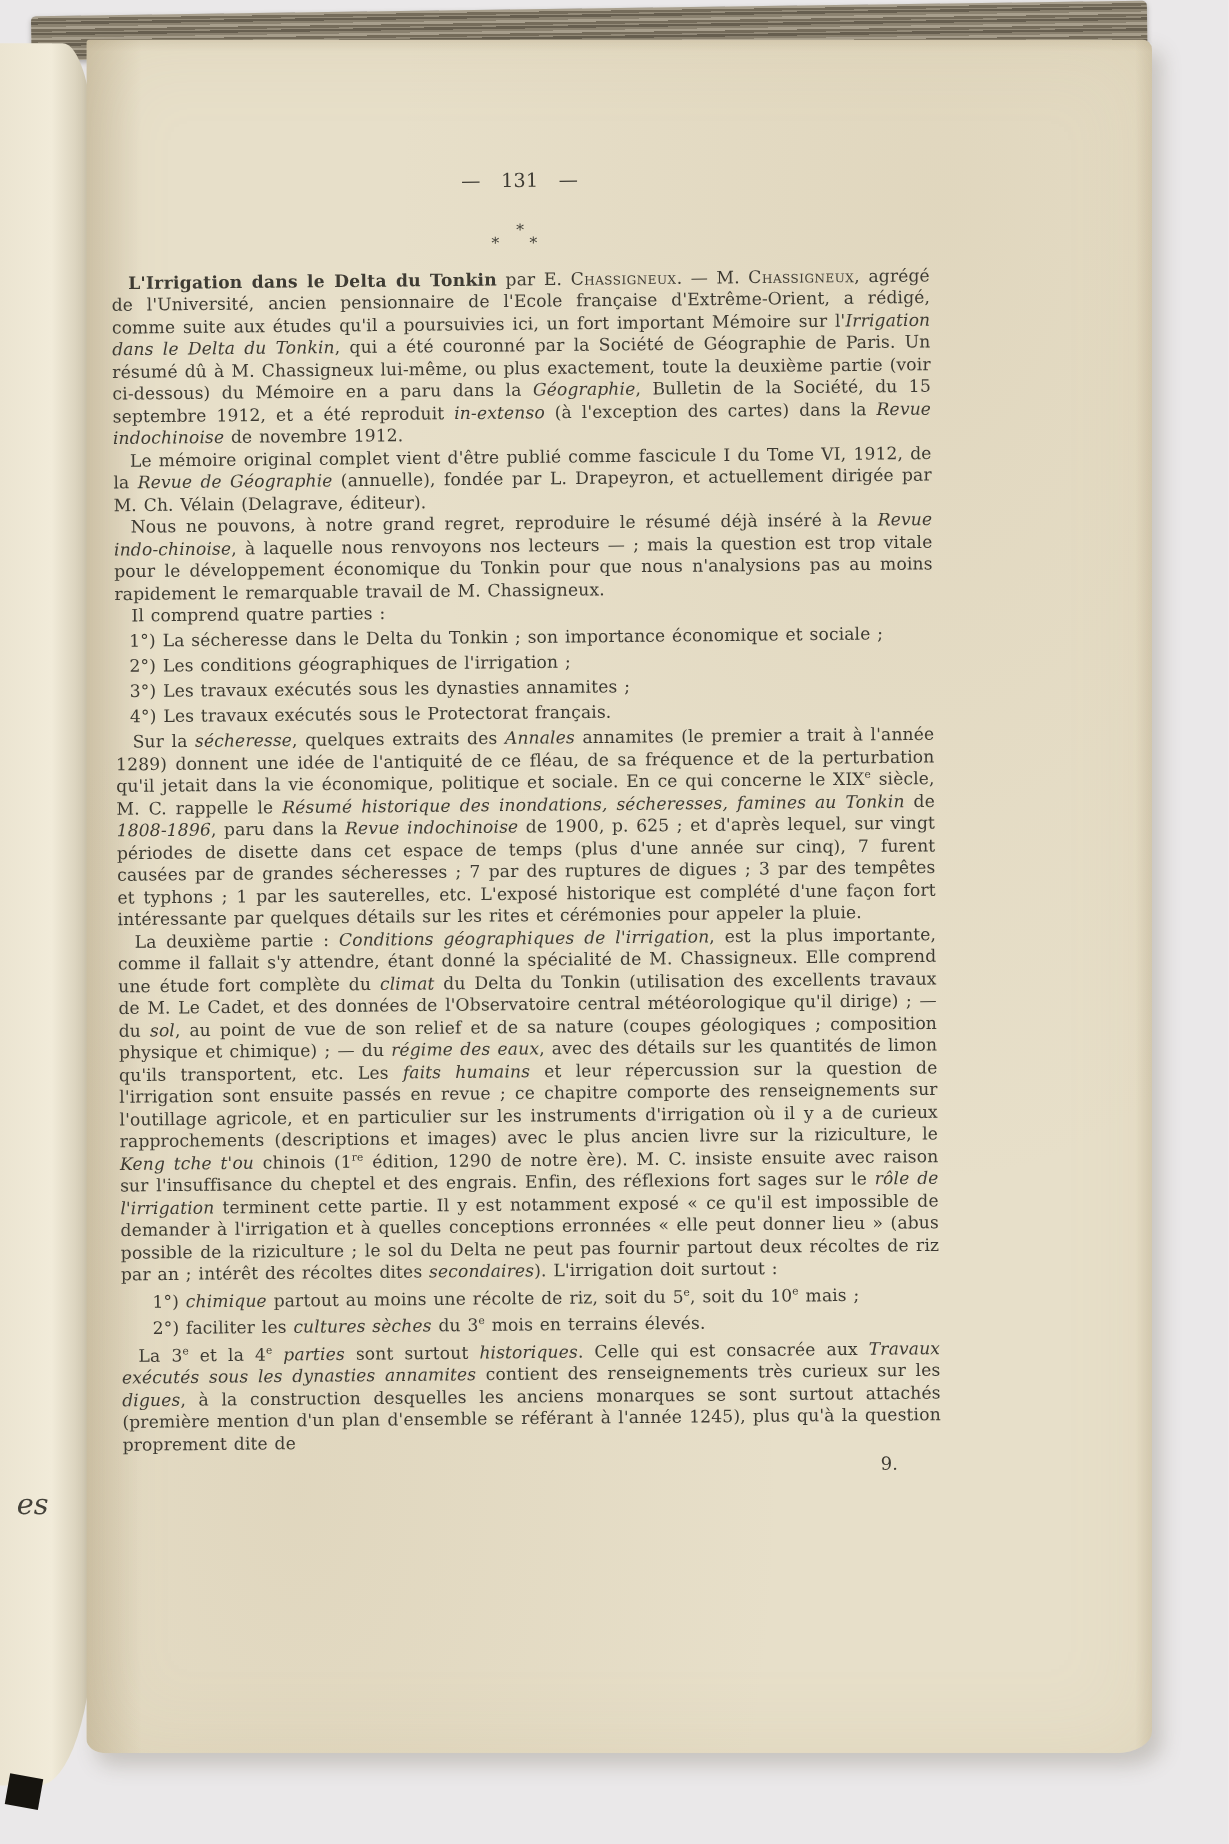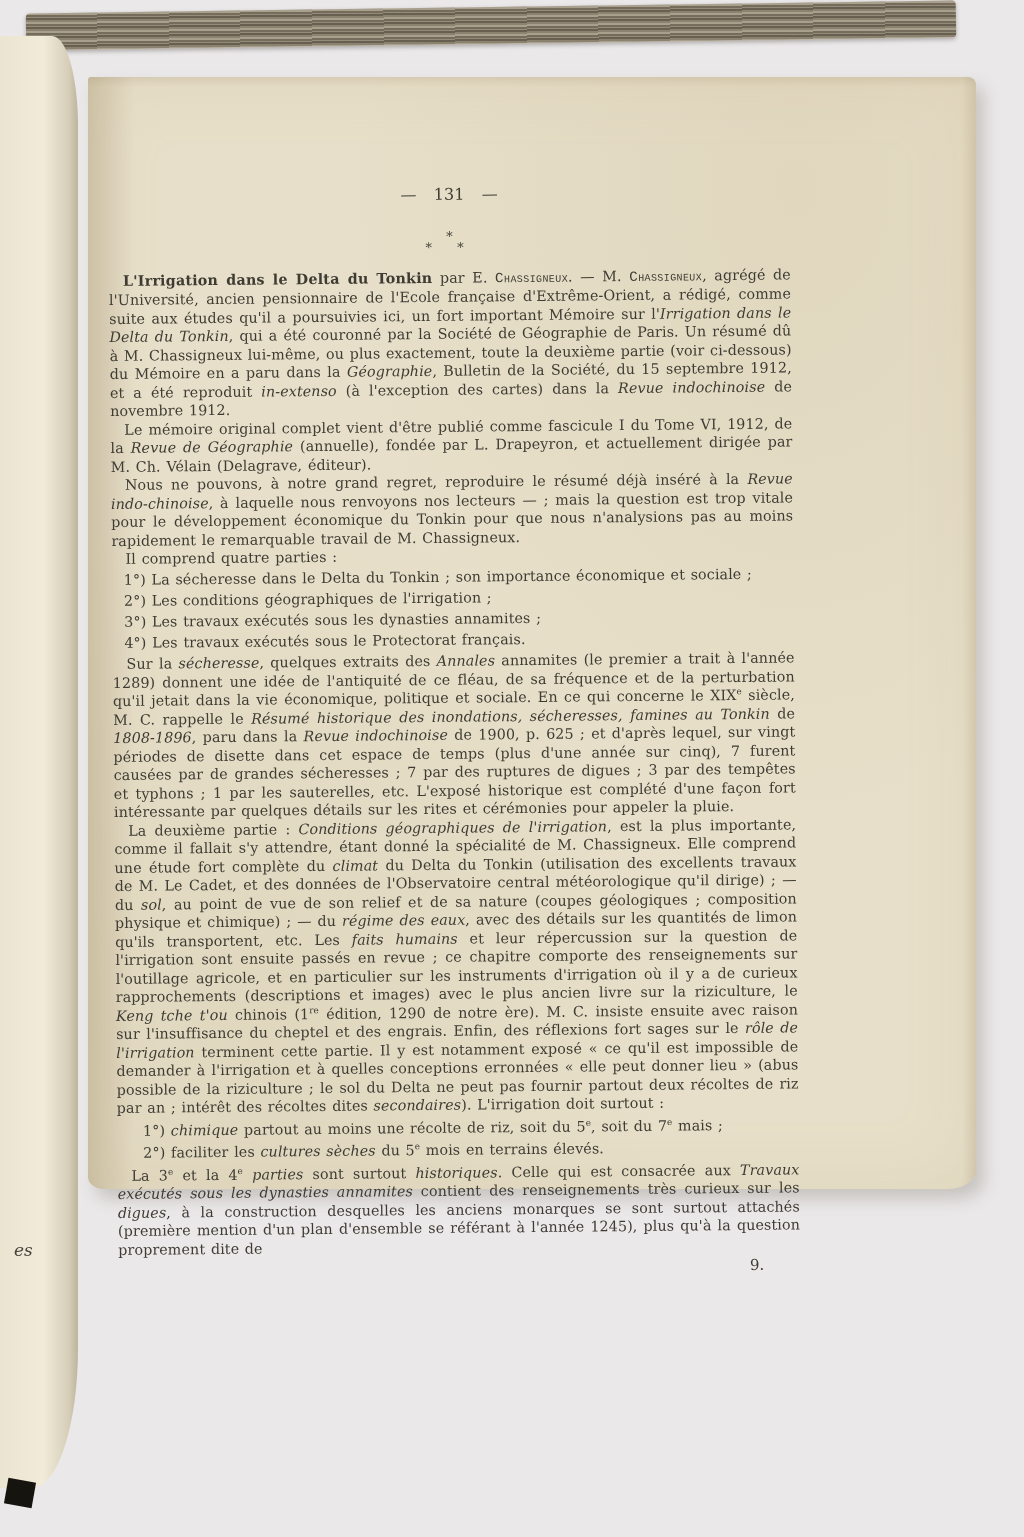--- a/index.html
+++ b/index.html
@@ -16,56 +16,55 @@
     box-shadow:0 2px 4px rgba(60,55,45,.35);
   }
   
   .prev-sliver{
     position:absolute;left:0;top:36px;width:78px;height:1452px;
     background:linear-gradient(to right,#ebe4d1 0%,#f1ebd9 55%,#d6ceb8 88%,#bdb49d 100%);
     border-top-right-radius:26px 90px;border-bottom-right-radius:46px 140px;
   }
   .prev-frag{
     position:absolute;left:14px;top:1204px;font-style:italic;
-    font-size:17px;color:#44423a;
+    font-size:24px;color:#44423a;
   }
   
   .cover-wedge{
     position:absolute;left:6px;top:1480px;width:28px;height:26px;
     background:#16140f;transform:rotate(10deg);
   }
   
   .page{
-    position:absolute;left:88px;top:33px;width:888px;height:1112px;
+    position:absolute;left:72px;top:33px;width:888px;height:1428px;
     background-color:#e7dfc9;
     background-image:
       radial-gradient(ellipse at 80% 10%, rgba(185,165,125,.14), transparent 45%),
       radial-gradient(ellipse at 20% 85%, rgba(175,155,115,.12), transparent 40%),
       linear-gradient(to right, rgba(150,130,95,.30), rgba(150,130,95,0) 46px),
       linear-gradient(to left, rgba(130,110,80,.18), rgba(130,110,80,0) 14px),
       linear-gradient(to bottom, rgba(130,110,80,.14), rgba(130,110,80,0) 10px);
     border-radius:3px 8px 30px 16px / 3px 8px 18px 12px;
     box-shadow:8px 10px 16px rgba(100,90,70,.25), inset 0 0 70px rgba(190,170,130,.18);
-    margin-top:44px;
   }
   .text-block{
     position:absolute;left:20px;top:112px;width:682px;
     transform:rotate(-0.55deg);transform-origin:top left;
     color:#3e3b33;font-size:14.3px;line-height:18.5px;
     text-align:justify;word-spacing:1px;letter-spacing:.1px;
   }
   .folio{text-align:center;font-size:16px;word-spacing:12px;margin-bottom:26px;text-indent:0;}
   .asterisks{text-align:center;line-height:11px;font-size:13px;margin-bottom:16px;color:#46443c;}
   .text-block p{margin:0;text-indent:14px;}
   .text-block p.list1{text-align:left;text-indent:12px;margin:2.5px 0;}
   .text-block p.list2{text-align:left;text-indent:26px;margin:4px 0;}
   .sig{text-align:right;padding-right:36px;margin-top:3px;font-size:15px;}
   .seg-i{font-style:italic;}
   .seg-b{font-weight:bold;letter-spacing:.2px;}
-  .seg-sc{font-variant:small-caps;letter-spacing:.4px;font-family:Liberation Mono, monospace;}
+  .seg-sc{font-variant:small-caps;letter-spacing:.4px;}
   sup.seg-sup{font-size:.62em;line-height:0;}
   
   .footer{
     position:absolute;left:0;bottom:0;width:100%;height:33px;box-sizing:border-box;
     background:#f2f1f2;font-family:"Liberation Sans",sans-serif;
     font-size:15px;color:#9a9a9a;text-align:right;line-height:31px;padding-right:9px;
   }
 </style>
 </head>
 <body>
@@ -94,22 +93,22 @@
           <p class="para"><span class="seg-b">L'Irrigation dans le Delta du Tonkin</span><span class="seg-n"> par E. </span><span class="seg-sc">Chassigneux</span><span class="seg-n">. — M. </span><span class="seg-sc">Chassigneux</span><span class="seg-n">, agrégé de l'Université, ancien pensionnaire de l'Ecole française d'Extrême-Orient, a rédigé, comme suite aux études qu'il a poursuivies ici, un fort important Mémoire sur l'</span><span class="seg-i">Irrigation dans le Delta du Tonkin</span><span class="seg-n">, qui a été couronné par la Société de Géographie de Paris. Un résumé dû à M. Chassigneux lui-même, ou plus exactement, toute la deuxième partie (voir ci-dessous) du Mémoire en a paru dans la </span><span class="seg-i">Géographie</span><span class="seg-n">, Bulletin de la Société, du 15 septembre 1912, et a été reproduit </span><span class="seg-i">in-extenso</span><span class="seg-n"> (à l'exception des cartes) dans la </span><span class="seg-i">Revue indochinoise</span><span class="seg-n"> de novembre 1912.</span></p>
           <p class="para"><span class="seg-n">Le mémoire original complet vient d'être publié comme fascicule I du Tome VI, 1912, de la </span><span class="seg-i">Revue de Géographie</span><span class="seg-n"> (annuelle), fondée par L. Drapeyron, et actuellement dirigée par M. Ch. Vélain (Delagrave, éditeur).</span></p>
           <p class="para"><span class="seg-n">Nous ne pouvons, à notre grand regret, reproduire le résumé déjà inséré à la </span><span class="seg-i">Revue indo-chinoise</span><span class="seg-n">, à laquelle nous renvoyons nos lecteurs — ; mais la question est trop vitale pour le développement économique du Tonkin pour que nous n'analysions pas au moins rapidement le remarquable travail de M. Chassigneux.</span></p>
           <p class="para"><span class="seg-n">Il comprend quatre parties :</span></p>
           <p class="list1"><span class="seg-n">1°) La sécheresse dans le Delta du Tonkin ; son importance économique et sociale ;</span></p>
           <p class="list1"><span class="seg-n">2°) Les conditions géographiques de l'irrigation ;</span></p>
           <p class="list1"><span class="seg-n">3°) Les travaux exécutés sous les dynasties annamites ;</span></p>
           <p class="list1"><span class="seg-n">4°) Les travaux exécutés sous le Protectorat français.</span></p>
           <p class="para"><span class="seg-n">Sur la </span><span class="seg-i">sécheresse</span><span class="seg-n">, quelques extraits des </span><span class="seg-i">Annales</span><span class="seg-n"> annamites (le premier a trait à l'année 1289) donnent une idée de l'antiquité de ce fléau, de sa fréquence et de la perturbation qu'il jetait dans la vie économique, politique et sociale. En ce qui concerne le XIX</span><sup class="seg-sup">e</sup><span class="seg-n"> siècle, M. C. rappelle le </span><span class="seg-i">Résumé historique des inondations, sécheresses, famines au Tonkin</span><span class="seg-n"> de </span><span class="seg-i">1808-1896</span><span class="seg-n">, paru dans la </span><span class="seg-i">Revue indochinoise</span><span class="seg-n"> de 1900, p. 625 ; et d'après lequel, sur vingt périodes de disette dans cet espace de temps (plus d'une année sur cinq), 7 furent causées par de grandes sécheresses ; 7 par des ruptures de digues ; 3 par des tempêtes et typhons ; 1 par les sauterelles, etc. L'exposé historique est complété d'une façon fort intéressante par quelques détails sur les rites et cérémonies pour appeler la pluie.</span></p>
           <p class="para"><span class="seg-n">La deuxième partie : </span><span class="seg-i">Conditions géographiques de l'irrigation</span><span class="seg-n">, est la plus importante, comme il fallait s'y attendre, étant donné la spécialité de M. Chassigneux. Elle comprend une étude fort complète du </span><span class="seg-i">climat</span><span class="seg-n"> du Delta du Tonkin (utilisation des excellents travaux de M. Le Cadet, et des données de l'Observatoire central météorologique qu'il dirige) ; — du </span><span class="seg-i">sol</span><span class="seg-n">, au point de vue de son relief et de sa nature (coupes géologiques ; composition physique et chimique) ; — du </span><span class="seg-i">régime des eaux</span><span class="seg-n">, avec des détails sur les quantités de limon qu'ils transportent, etc. Les </span><span class="seg-i">faits humains</span><span class="seg-n"> et leur répercussion sur la question de l'irrigation sont ensuite passés en revue ; ce chapitre comporte des renseignements sur l'outillage agricole, et en particulier sur les instruments d'irrigation où il y a de curieux rapprochements (descriptions et images) avec le plus ancien livre sur la riziculture, le </span><span class="seg-i">Keng tche t'ou</span><span class="seg-n"> chinois (1</span><sup class="seg-sup">re</sup><span class="seg-n"> édition, 1290 de notre ère). M. C. insiste ensuite avec raison sur l'insuffisance du cheptel et des engrais. Enfin, des réflexions fort sages sur le </span><span class="seg-i">rôle de l'irrigation</span><span class="seg-n"> terminent cette partie. Il y est notamment exposé « ce qu'il est impossible de demander à l'irrigation et à quelles conceptions erronnées « elle peut donner lieu » (abus possible de la riziculture ; le sol du Delta ne peut pas fournir partout deux récoltes de riz par an ; intérêt des récoltes dites </span><span class="seg-i">secondaires</span><span class="seg-n">). L'irrigation doit surtout :</span></p>
-          <p class="list2"><span class="seg-n">1°) </span><span class="seg-i">chimique</span><span class="seg-n"> partout au moins une récolte de riz, soit du 5</span><sup class="seg-sup">e</sup><span class="seg-n">, soit du 7</span><sup class="seg-sup">e</sup><span class="seg-n"> mais ;</span></p>
-          <p class="list2"><span class="seg-n">2°) faciliter les </span><span class="seg-i">cultures sèches</span><span class="seg-n"> du 5</span><sup class="seg-sup">e</sup><span class="seg-n"> mois en terrains élevés.</span></p>
+          <p class="list2"><span class="seg-n">1°) </span><span class="seg-i">chimique</span><span class="seg-n"> partout au moins une récolte de riz, soit du 5</span><sup class="seg-sup">e</sup><span class="seg-n">, soit du 10</span><sup class="seg-sup">e</sup><span class="seg-n"> mais ;</span></p>
+          <p class="list2"><span class="seg-n">2°) faciliter les </span><span class="seg-i">cultures sèches</span><span class="seg-n"> du 3</span><sup class="seg-sup">e</sup><span class="seg-n"> mois en terrains élevés.</span></p>
           <p class="para"><span class="seg-n">La 3</span><sup class="seg-sup">e</sup><span class="seg-n"> et la 4</span><sup class="seg-sup">e</sup><span class="seg-i"> parties</span><span class="seg-n"> sont surtout </span><span class="seg-i">historiques</span><span class="seg-n">. Celle qui est consacrée aux </span><span class="seg-i">Travaux exécutés sous les dynasties annamites</span><span class="seg-n"> contient des renseignements très curieux sur les </span><span class="seg-i">digues</span><span class="seg-n">, à la construction desquelles les anciens monarques se sont surtout attachés (première mention d'un plan d'ensemble se référant à l'année 1245), plus qu'à la question proprement dite de</span></p>
         </div>
 
       <div class="sig">9.</div>
 
     </div>
   </div>
 
 
 </div>

